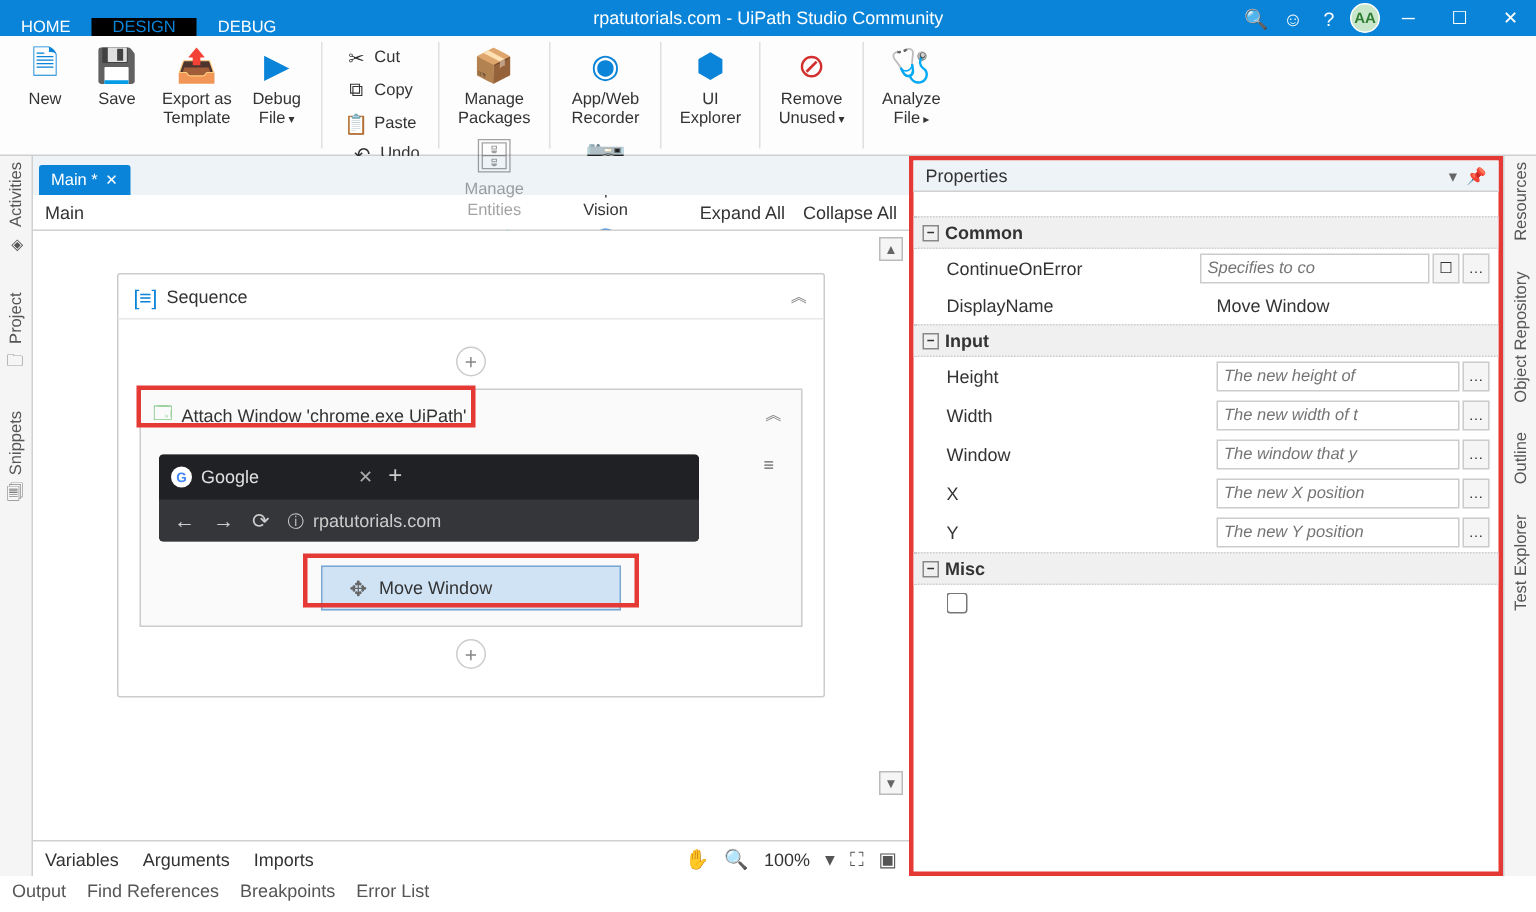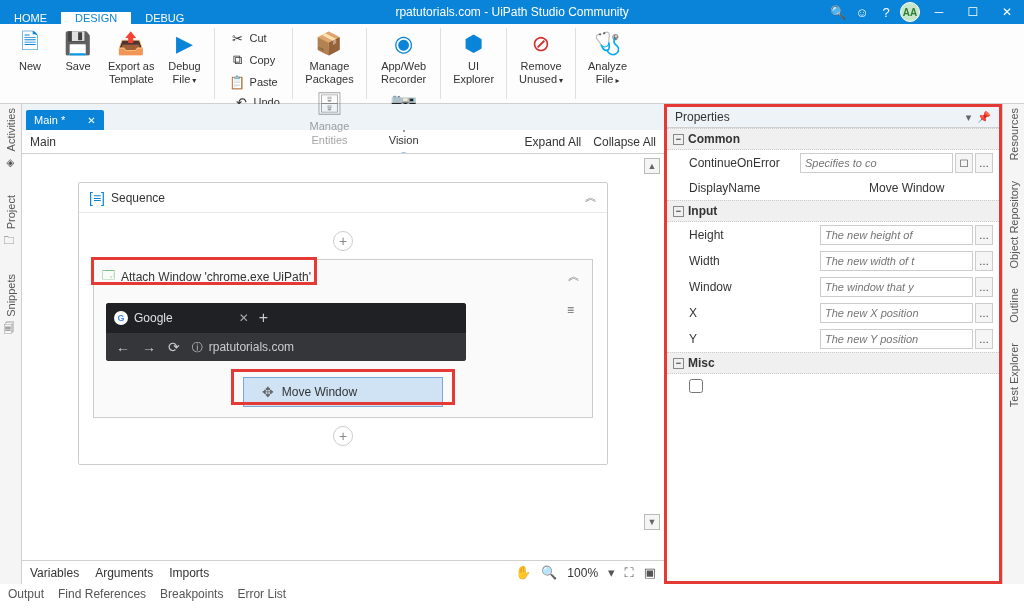--- a/index.html
+++ b/index.html
@@ -2,21 +2,21 @@
 <html><head>
 <meta charset="utf-8">
 <style>
 * { box-sizing: border-box; margin: 0; padding: 0; font-family: 'Segoe UI', Tahoma, sans-serif; }
 body { width: 1024px; height: 608px; background: #fff; overflow: hidden; font-size: 12px; color: #333; }
 
 
 .titlebar { height: 24px; background: #0a84d8; display: flex; align-items: center; color: #fff; }
 .main-tabs { display: flex; height: 100%; align-items: flex-end; }
 .main-tab { padding: 0 14px; display: flex; align-items: center; font-size: 11px; cursor: pointer; }
-.main-tab.active { background: #ffffff; color: #0a84d8; }
+.main-tab.active { background: #000000; color: #0a84d8; }
 .title-text { flex: 1; text-align: center; font-size: 12px; }
 .title-controls { display: flex; align-items: center; height: 100%; }
 .title-ctrl { width: 34px; height: 100%; display: flex; align-items: center; justify-content: center; cursor: pointer; }
 .title-icon { width: 24px; height: 100%; display: flex; align-items: center; justify-content: center; cursor: pointer; font-size: 13px; }
 .avatar-badge { width: 20px; height: 20px; border-radius: 50%; background: #c8e6c9; color: #2e7d32; display: flex; align-items: center; justify-content: center; font-size: 10px; font-weight: bold; border: 1px solid #fff; }
 
 
 .ribbon { height: 80px; background: #fdfdfd; border-bottom: 1px solid #d0d0d0; display: flex; padding: 4px 0; }
 .ribbon-group { display: flex; flex-direction: column; align-items: center; padding: 0 6px; border-right: 1px solid #e0e0e0; justify-content: flex-start; }
 .ribbon-group.no-border { border-right: none; }
@@ -31,21 +31,21 @@
 
 
 .body-area { display: flex; height: 480px; }
 .left-rail { width: 22px; background: #f5f5f5; border-right: 1px solid #d0d0d0; display: flex; flex-direction: column; align-items: center; padding-top: 4px; gap: 24px; }
 .rail-item { writing-mode: vertical-rl; transform: rotate(180deg); font-size: 11px; color: #555; cursor: pointer; display: flex; align-items: center; gap: 4px; }
 .rail-icon-box { width: 16px; height: 16px; transform: rotate(180deg); display: flex; align-items: center; justify-content: center; }
 .right-rail { width: 22px; background: #f5f5f5; border-left: 1px solid #d0d0d0; display: flex; flex-direction: column; align-items: center; padding-top: 4px; gap: 20px; }
 
 .designer-area { flex: 1; display: flex; flex-direction: column; }
 .doc-tabs { height: 26px; background: #eef3f8; display: flex; align-items: flex-end; padding-left: 4px; }
-.doc-tab { background: #0a84d8; color: #fff; padding: 4px 8px; font-size: 11px; display: flex; align-items: center; gap: 22px; border-radius: 2px 2px 0 0; }
+.doc-tab { background: #0a84d8; color: #fff; padding: 4px 8px; font-size: 11px; display: flex; align-items: center; gap: 5px; border-radius: 2px 2px 0 0; }
 .doc-tab-close { font-size: 10px; cursor: pointer; }
 .breadcrumb-bar { height: 24px; border-bottom: 1px solid #d0d0d0; display: flex; align-items: center; padding: 0 8px; font-size: 12px; }
 .breadcrumb-bar .spacer { flex: 1; }
 .breadcrumb-link { cursor: pointer; color: #333; }
 
 .canvas { flex: 1; background: #fff; padding: 28px 56px; overflow: auto; position: relative; }
 .sequence-box { border: 1px solid #ccc; border-radius: 2px; background: #fff; }
 .seq-header { display: flex; align-items: center; padding: 6px 10px; border-bottom: 1px solid #e8e8e8; gap: 6px; }
 .seq-icon { color: #0a84d8; font-size: 14px; }
 .collapse-icon { margin-left: auto; color: #888; cursor: pointer; font-size: 12px; }
@@ -73,21 +73,21 @@
 .move-window-row { display: flex; justify-content: center; margin-top: 16px; position: relative; }
 .move-window-box { background: #cfe3f5; border: 1px solid #7aa8d4; padding: 6px 18px; display: flex; align-items: center; gap: 8px; min-width: 200px; }
 .hl-move { top: -8px; left: 50%; transform: translateX(-50%); width: 224px; height: 36px; }
 .move-icon { color: #666; font-size: 14px; }
 
 .canvas-scroll-btn { position: absolute; right: 4px; width: 16px; height: 16px; border: 1px solid #bbb; background: #f5f5f5; display: flex; align-items: center; justify-content: center; font-size: 9px; color: #666; cursor: pointer; }
 .scroll-up { top: 4px; }
 .scroll-down { bottom: 30px; }
 
 
-.props-panel { width: 338px; border-left: 1px solid #d0d0d0; border: 3px solid #e53935; display: flex; flex-direction: column; background: #fff; }
+.props-panel { width: 396px; border-left: 1px solid #d0d0d0; border: 3px solid #e53935; display: flex; flex-direction: column; background: #fff; gap: 16px; }
 .props-header { background: #eef3f8; padding: 3px 8px; font-size: 12px; border-bottom: 1px solid #d0d0d0; display: flex; align-items: center; }
 .props-header .spacer { flex: 1; }
 .props-pin { font-size: 11px; cursor: pointer; margin-left: 6px; color: #666; }
 .props-type { padding: 4px 8px; font-size: 11px; color: #333; border-bottom: 1px solid #d0d0d0; background: #f9f9f9; }
 .props-body { flex: 1; overflow: auto; }
 .prop-cat { display: flex; align-items: center; padding: 3px 6px; background: #f0f0f0; border-top: 1px dotted #ccc; border-bottom: 1px dotted #ccc; gap: 4px; font-weight: bold; font-size: 12px; }
 .prop-toggle { width: 11px; height: 11px; border: 1px solid #888; display: flex; align-items: center; justify-content: center; font-size: 9px; cursor: pointer; line-height: 1; }
 .prop-row { display: flex; align-items: center; padding: 3px 6px 3px 22px; font-size: 12px; min-height: 24px; }
 .prop-name { width: 180px; }
 .prop-val { flex: 1; display: flex; gap: 2px; }

